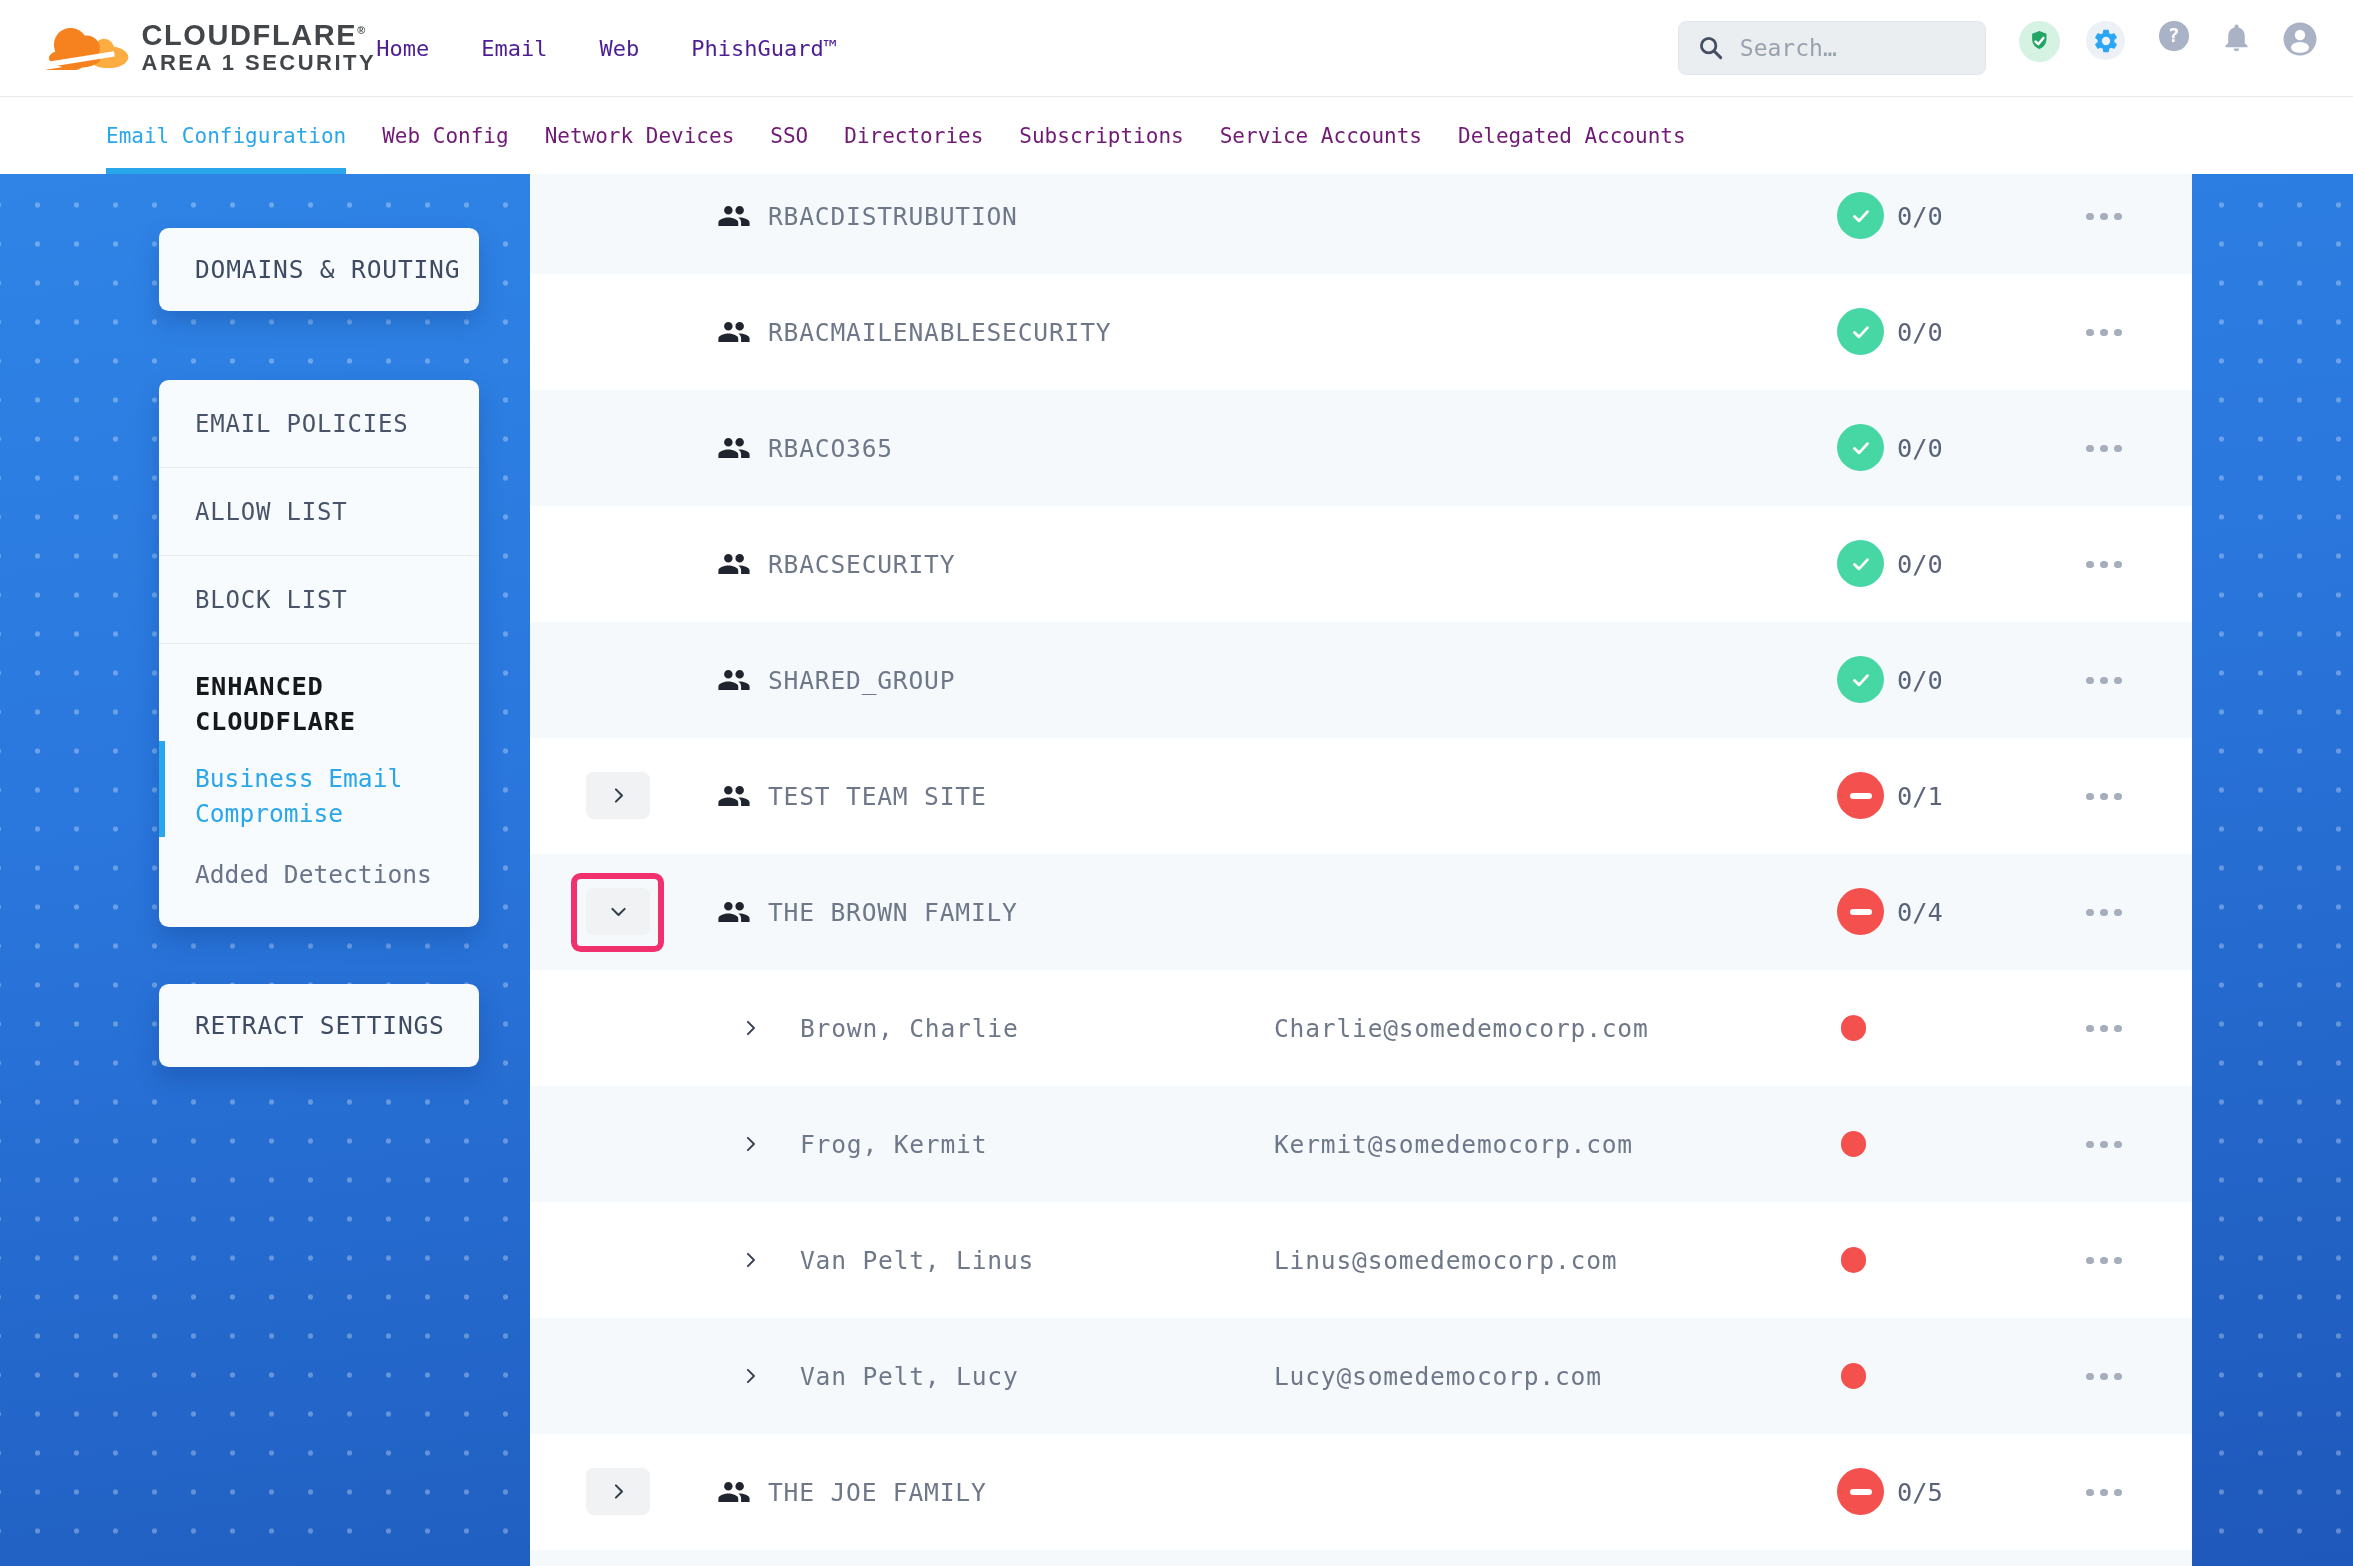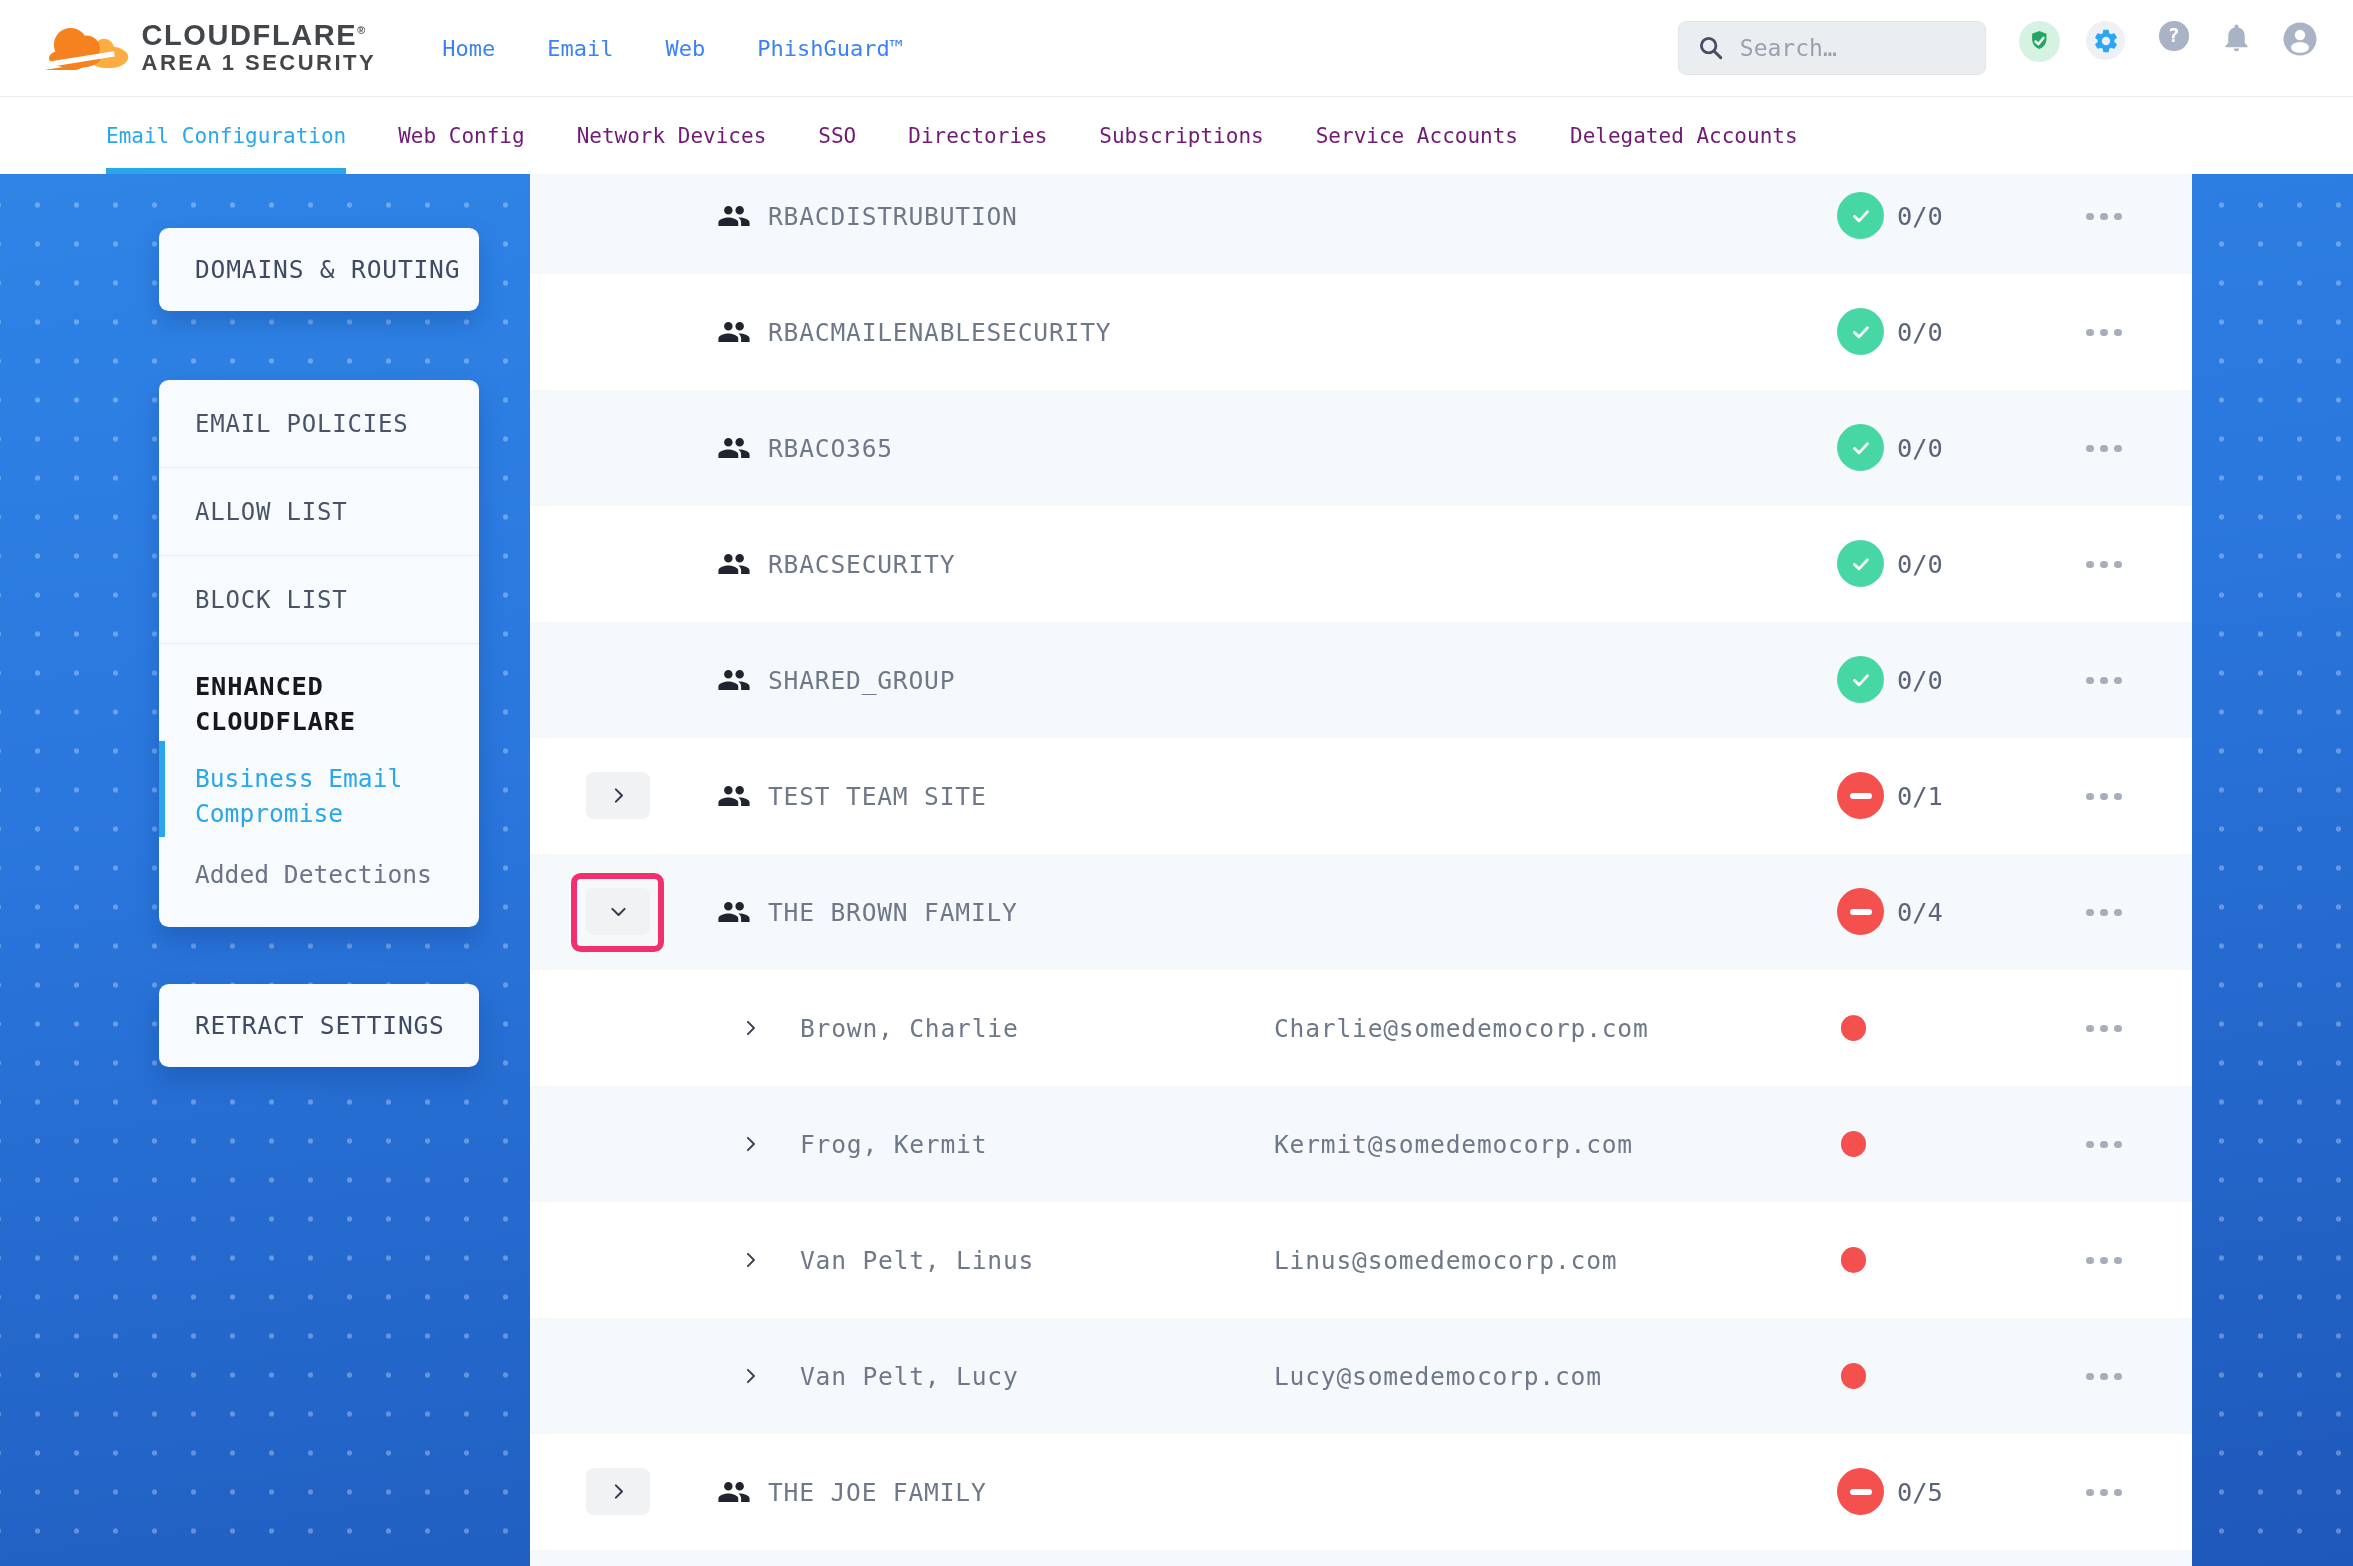--- a/index.html
+++ b/index.html
@@ -8,42 +8,42 @@
 
   
   .topbar { position: absolute; left: 0; top: 0; width: 2354px; height: 97px;
     background: #ffffff; border-bottom: 0.8px solid #e7eaee; display: flex; align-items: center; }
   .logo { display: flex; align-items: center; margin-left: 43px; cursor: pointer; }
   .cloudmark { width: 87px; height: 44px; }
   .logo-text { margin-left: 11.5px; font-family: "Liberation Sans", sans-serif; color: #424649; }
   .logo-l1 { font-weight: bold; font-size: 29px; letter-spacing: 1.6px; line-height: 1.05; }
   .logo-l1 sup { font-size: 10.7px; }
   .logo-l2 { font-weight: bold; font-size: 22px; letter-spacing: 2.5px; }
-  .top-nav { display: flex; gap: 52px; margin-left: 66px; color: #3b82f6; font-size: 22px; }
+  .top-nav { display: flex; gap: 52px; color: #4c1d95; font-size: 22px; }
   .navitem { cursor: pointer; }
   .topbar-right { margin-left: auto; display: flex; align-items: flex-start; padding-right: 36px; }
   .search { width: 308px; height: 54px; background: #ebeef1; border: 0.8px solid #e1e5e9;
     border-radius: 8.2px; display: flex; align-items: center; padding: 0 18px; }
   .search svg { width: 28px; height: 28px; flex: none; }
   .search input { border: none; outline: none; background: transparent; width: 197px;
     margin-left: 14.8px; font-family: "DejaVu Sans Mono", monospace; font-size: 23px; color: #5a6375; }
   .search input::placeholder { color: #98a1ae; }
   .ticon { display: flex; align-items: center; justify-content: center; border-radius: 50%;
     cursor: pointer; flex: none; }
   .shield-bg { width: 41px; height: 41px; background: #d5f2e3; margin-left: 33px; }
   .gear-bg  { width: 39px; height: 39px; background: #edf0f4; margin-left: 26px; }
   .help-bg  { width: 29.5px; height: 29.5px; background: #aab3c5; margin-left: 34px;
     color: #ffffff; font-size: 19.7px; font-weight: bold; }
   .help-bg::after { content: "?"; }
   .bell-bg  { width: 33px; height: 33px; margin-left: 31px; }
   .avatar-bg{ width: 36px; height: 36px; margin-left: 29.5px; }
 
   
   .tabs { position: absolute; left: 0; top: 98px; width: 2354px; height: 76px; background: #ffffff;
-    display: flex; align-items: center; gap: 52px; padding-left: 106px; }
+    display: flex; align-items: center; gap: 36px; padding-left: 106px; }
   .tab { position: relative; height: 100%; display: flex; align-items: center;
     color: #701a75; font-size: 21px; cursor: pointer; white-space: nowrap; }
   .tab.active { color: var(--accent-blue, #29a7ea); }
   .tab.active::after { content: ""; position: absolute; left: 0; right: 0; bottom: 0; height: 5.7px;
     background: var(--accent-blue, #29a7ea); }
 
   
   .stage { position: absolute; left: 0; top: 174px; width: 2354px; height: 1393px;
     background-image:
       radial-gradient(rgba(255,255,255,0.30) 2.5px, transparent 2.9px),

